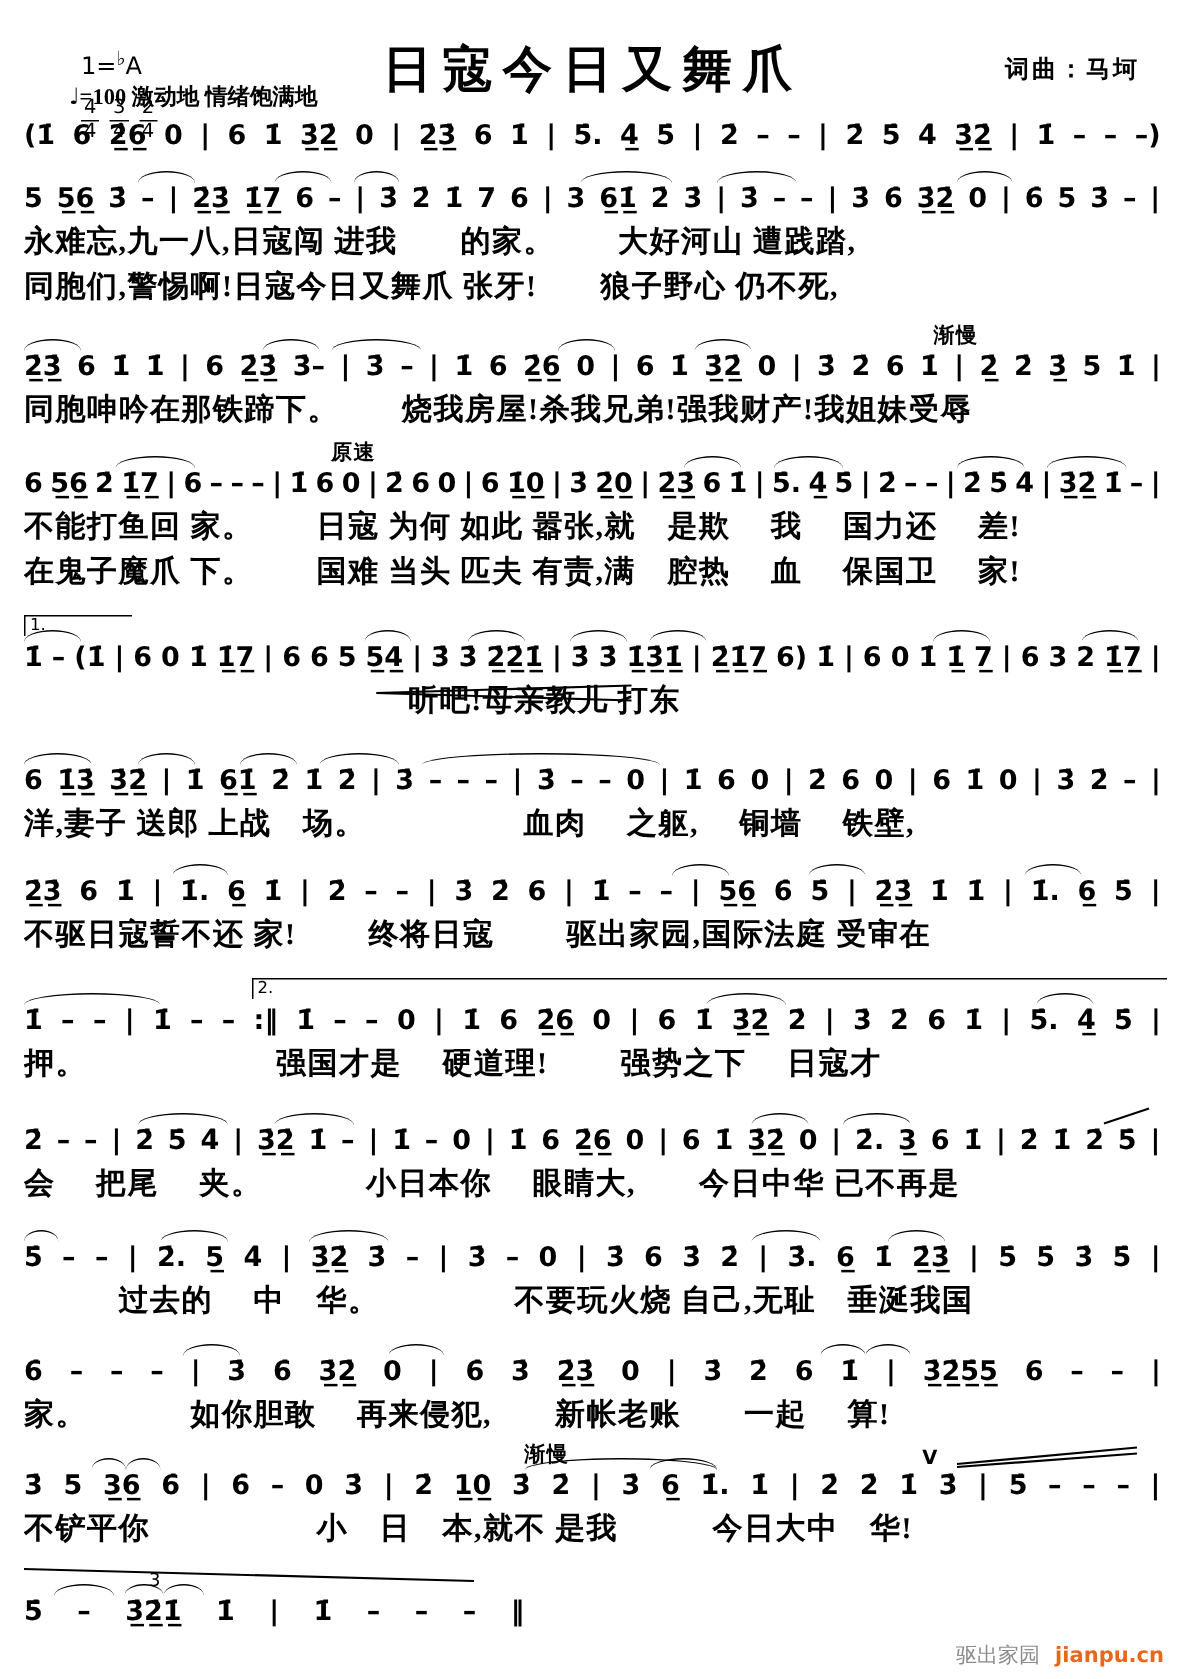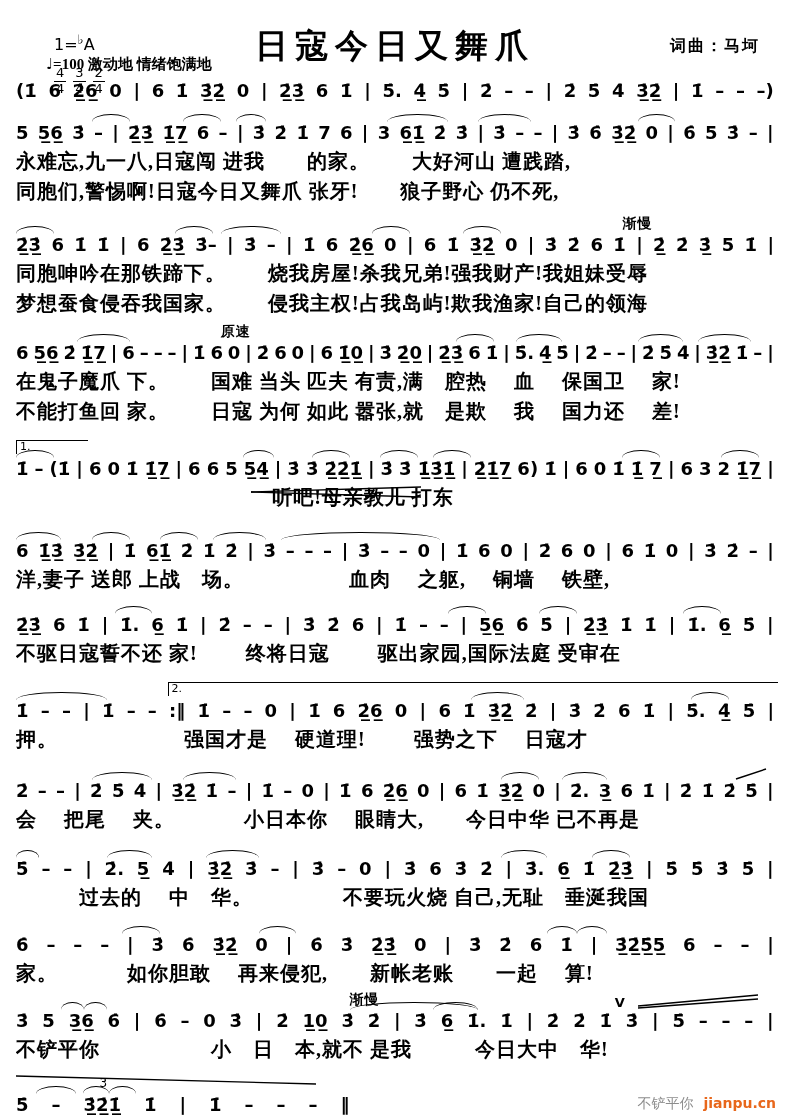--- a/index.html
+++ b/index.html
@@ -190,21 +190,20 @@
         <span>5</span>
         <span>1̇</span>
         <span>|</span>
         <span class="arc" style="left: 0%; width: 5%;"></span>
         <span class="arc" style="left: 21%; width: 5%;"></span>
         <span class="arc" style="left: 27%; width: 8%;"></span>
         <span class="arc" style="left: 47%; width: 5%;"></span>
         <span class="arc" style="left: 59%; width: 5%;"></span>
       </div>
     <div class="lyrics">同胞呻吟在那铁蹄下。　　烧我房屋!杀我兄弟!强我财产!我姐妹受辱</div>
-    <div class="lyrics">梦想蚕食侵吞我国家。　　侵我主权!占我岛屿!欺我渔家!自己的领海</div>
   </div>
 
   <div class="system" style="margin-top:22px">
     <span class="sys-label" style="left:27%">原速</span>
     <div class="notation">
         <span>6</span>
         <span>5̲6̲</span>
         <span>2̇</span>
         <span>1̲̇7̲</span>
         <span>|</span>
@@ -246,22 +245,22 @@
         <span>3̲̇2̲̇</span>
         <span>1̇</span>
         <span>–</span>
         <span>|</span>
         <span class="arc" style="left: 8%; width: 7%;"></span>
         <span class="arc" style="left: 58%; width: 5%;"></span>
         <span class="arc" style="left: 66%; width: 6%;"></span>
         <span class="arc" style="left: 82%; width: 6%;"></span>
         <span class="arc" style="left: 90%; width: 7%;"></span>
       </div>
+    <div class="lyrics">不能打鱼回 家。　　日寇 为何 如此 嚣张,就　是欺　 我　 国力还　 差!</div>
     <div class="lyrics">在鬼子魔爪 下。　　国难 当头 匹夫 有责,满　腔热　 血　 保国卫　 家!</div>
-    <div class="lyrics">不能打鱼回 家。　　日寇 为何 如此 嚣张,就　是欺　 我　 国力还　 差!</div>
   </div>
 
   <div class="system" style="margin-top:30px">
     <div class="volta" style="left:0;width:9%"><span>1.</span></div>
     <div class="notation">
         <span>1̇</span>
         <span>–</span>
         <span>(1̇</span>
         <span>|</span>
         <span>6</span>
@@ -631,16 +630,16 @@
         <span>–</span>
         <span>–</span>
         <span>‖</span>
         <span class="arc" style="left: 6%; width: 12%;"></span>
         <span class="arc" style="left: 20%; width: 8%;"></span>
         <span class="arc" style="left: 28%; width: 8%;"></span>
       </div>
   </div>
 
   <div class="footer">
-    <span>不铲平你</span><span class="site-url">jianpu.cn</span>
+    <span>驱出家园</span><span class="site-url">jianpu.cn</span>
   </div>
 
 </div>
 
 </body></html>

